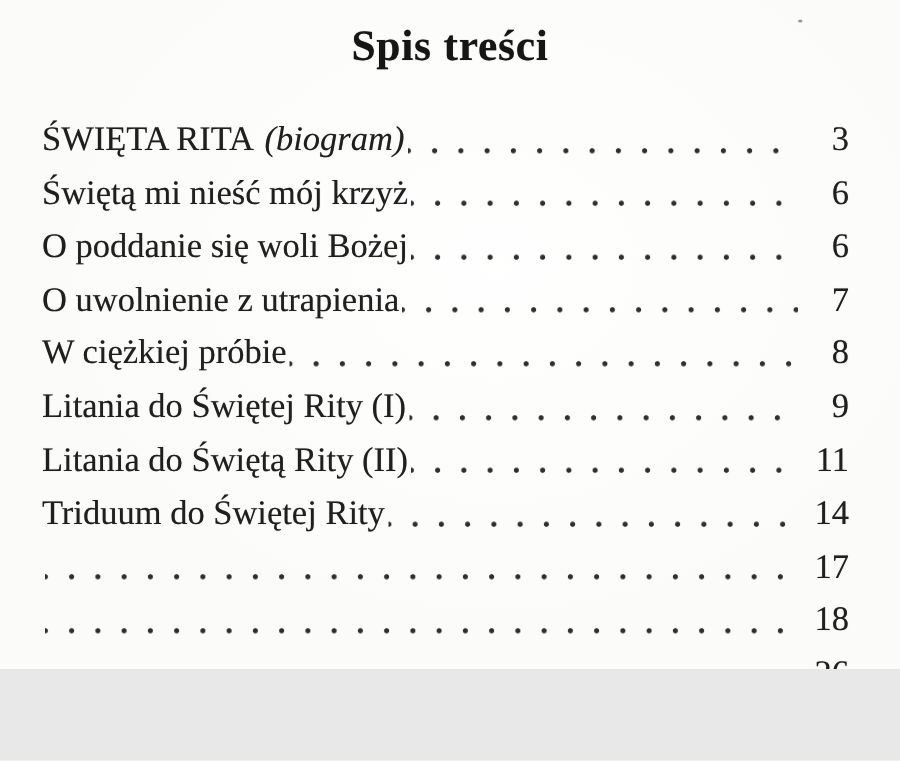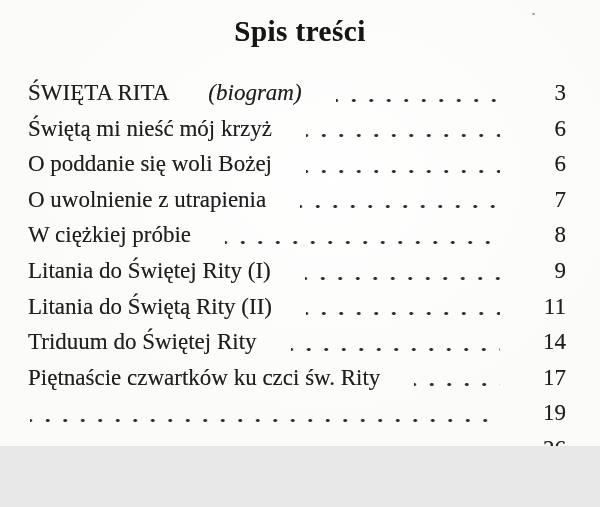--- a/index.html
+++ b/index.html
@@ -31,21 +31,20 @@
   .toc {
     margin: 27px 34px 0 28px; 
   }
   .row {
     display: flex;
     align-items: baseline;
     height: 35.6px;
     font-size: 23px;
     line-height: 35.6px;
     white-space: nowrap;
-    gap: 32px;
   }
   .entry-title {
     text-shadow: 0 0 0.5px rgba(30,30,30,0.5);
   }
   .entry-title-italic {
     font-style: italic;
     margin-left: 7px;
     text-shadow: 0 0 0.5px rgba(30,30,30,0.5);
   }
   .entry-title-italic:empty { display: none; }
@@ -130,30 +129,29 @@
     </div>
 
     <div class="row">
       <span class="entry-title">Triduum do Świętej Rity</span>
 
       <span class="leader"></span>
       <span class="pagenum">14</span>
     </div>
 
     <div class="row">
-      <span class="entry-title">Piętnaście czwartków ku czci św. Rity</span>
 
       <span class="leader"></span>
       <span class="pagenum">17</span>
     </div>
 
     <div class="row">
 
       <span class="leader"></span>
-      <span class="pagenum">19</span>
+      <span class="pagenum">18</span>
     </div>
 
     <div class="row">
 
       <span class="leader"></span>
       <span class="pagenum">26</span>
     </div>
 
   </div>
 

